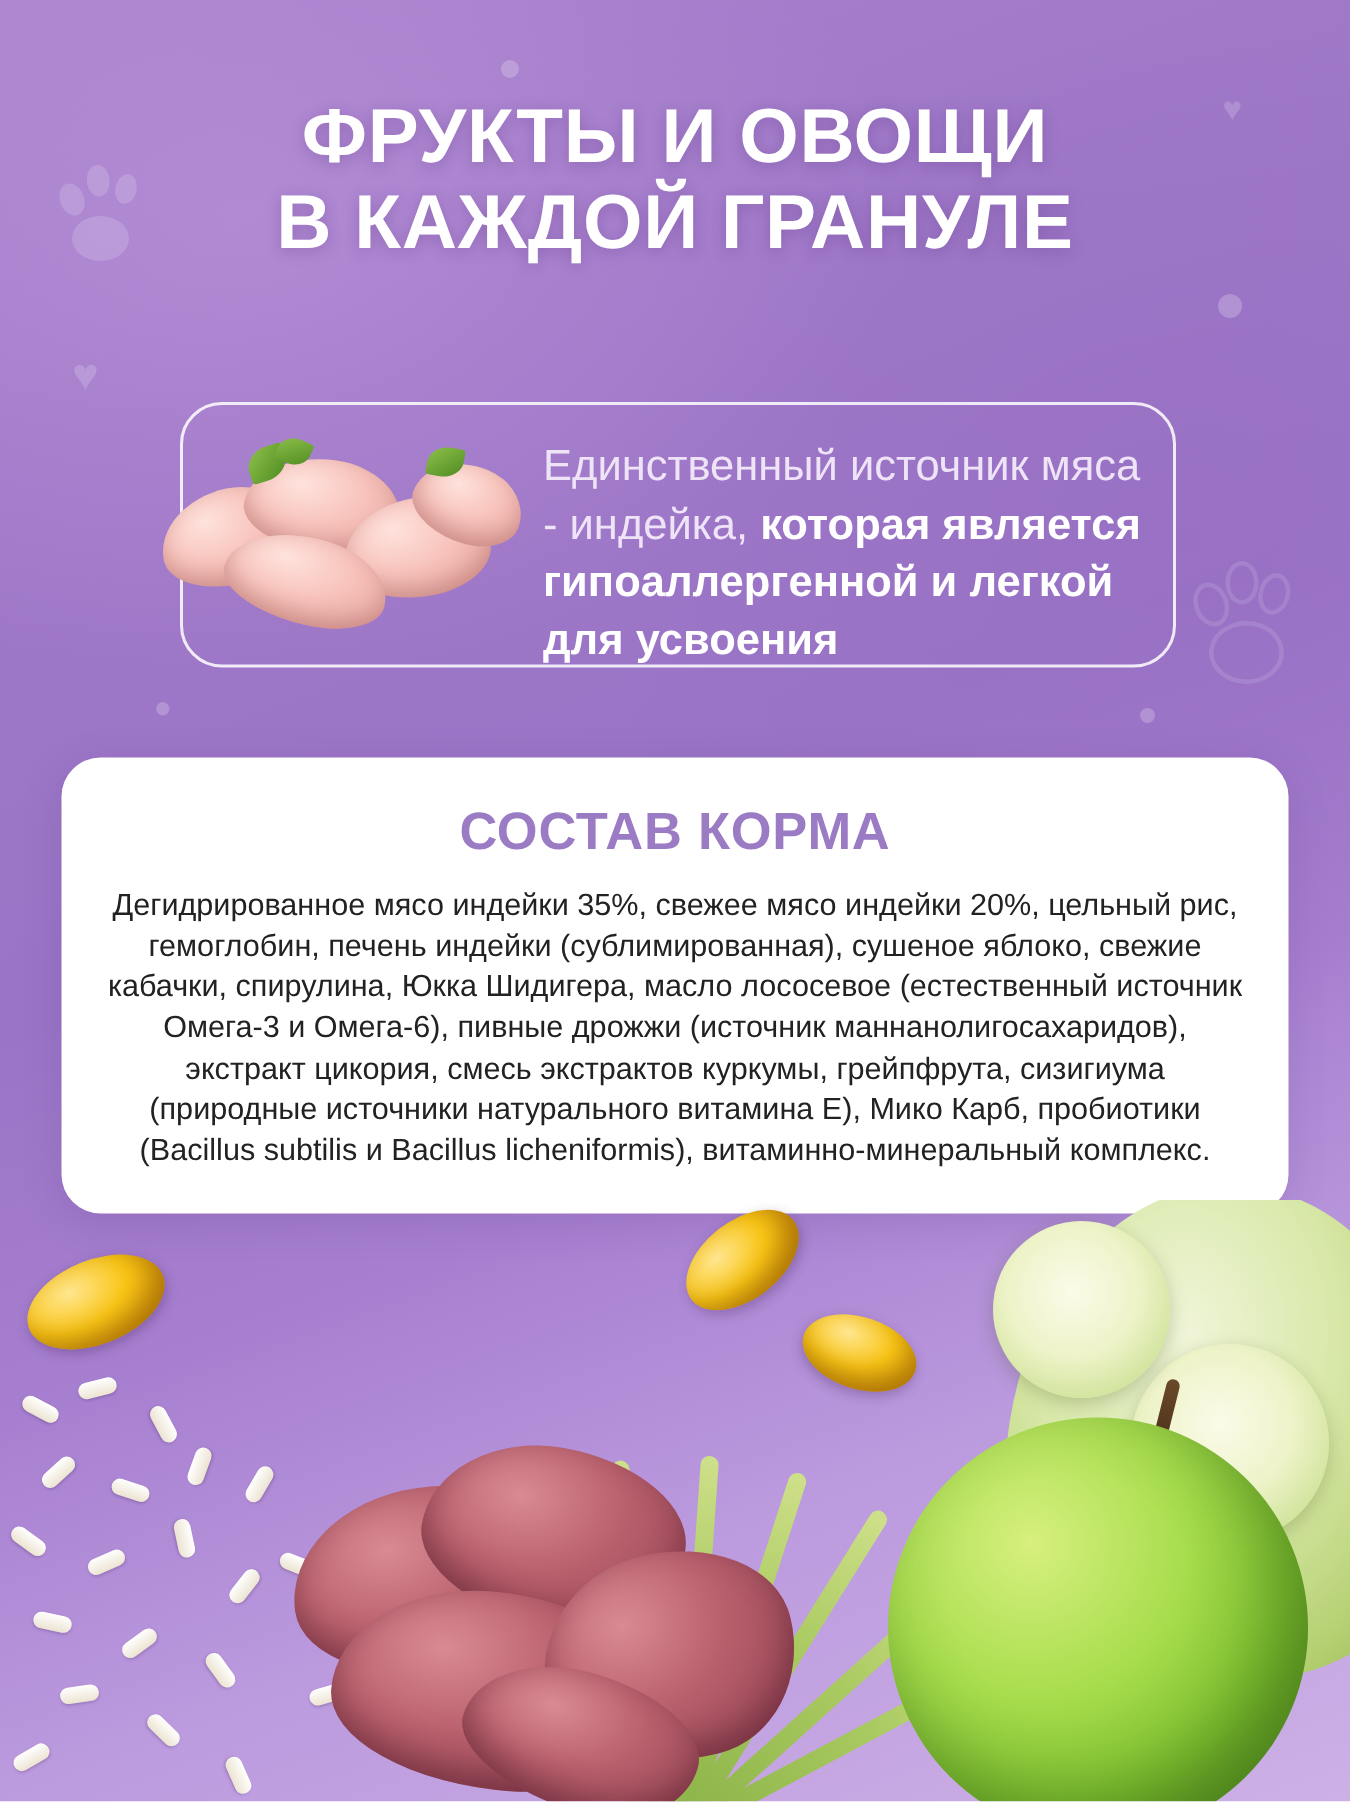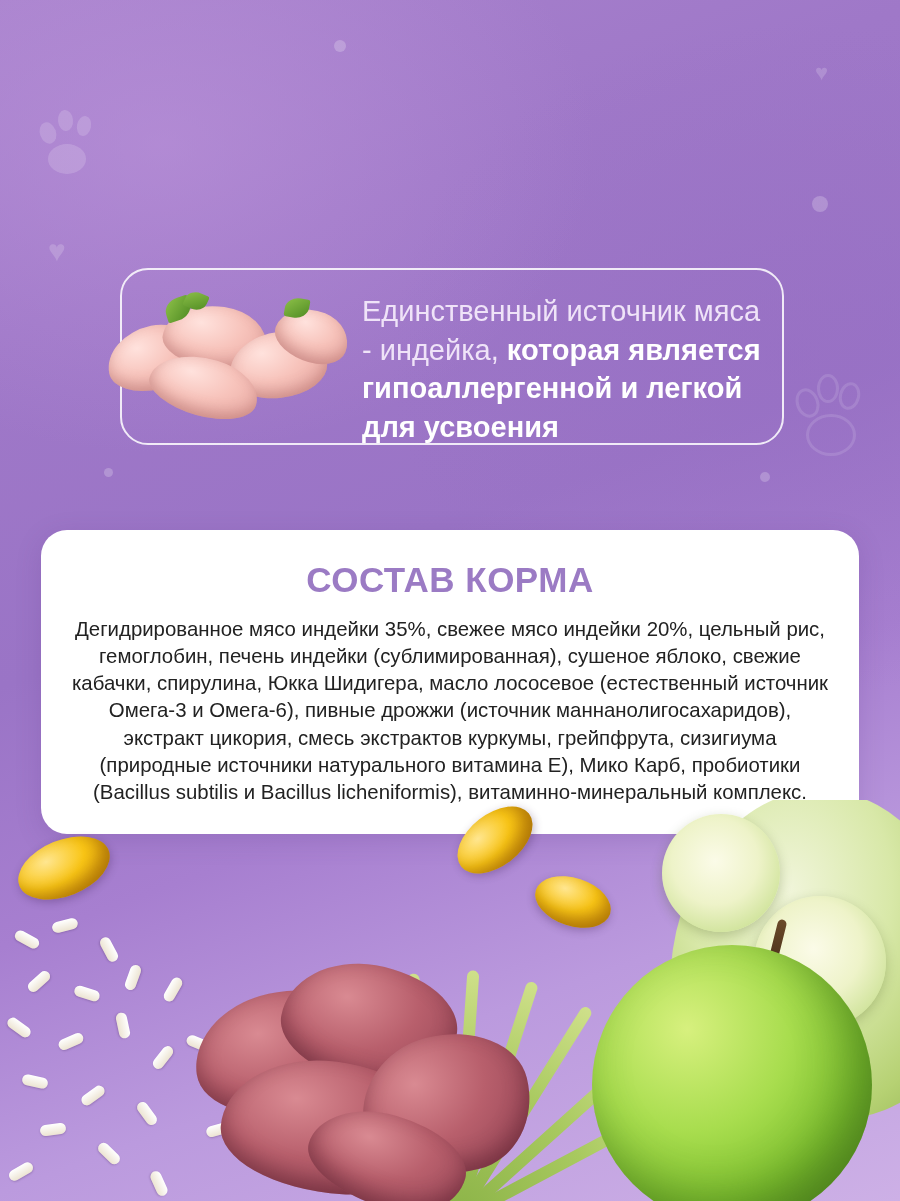--- a/index.html
+++ b/index.html
@@ -101,21 +101,20 @@
   .comp-card {
     position: absolute;
     left: 41px;
     top: 505px;
     width: 818px;
     border-radius: 26px;
     background: #ffffff;
     box-shadow: 0 6px 26px rgba(90,55,130,0.18);
     padding: 26px 26px 28px 26px;
     box-sizing: border-box;
-    margin-top: 25px;
   }
   .comp-title {
     text-align: center;
     color: #9b7bc4;
     font-weight: bold;
     font-size: 35px;
     letter-spacing: 0.5px;
     margin: 4px 0 16px 0;
   }
   .comp-body {
@@ -258,20 +257,24 @@
     <span class="pad" style="left:12px; top:42px; width:44px; height:36px;"></span>
   </div>
 
   <div class="deco heart" style="left:48px; top:236px;">♥</div>
   <div class="deco heart" style="right:72px; top:62px; font-size:22px;">♥</div>
   <div class="deco dot" style="position:absolute; left:334px; top:40px; width:12px; height:12px;"></div>
   <div class="deco dot" style="position:absolute; left:812px; top:196px; width:16px; height:16px;"></div>
   <div class="deco dot" style="position:absolute; left:760px; top:472px; width:10px; height:10px;"></div>
   <div class="deco dot" style="position:absolute; left:104px; top:468px; width:9px; height:9px;"></div>
 
+  <div class="headline">
+    <span class="l1">ФРУКТЫ И ОВОЩИ</span>
+    <span class="l2">В КАЖДОЙ ГРАНУЛЕ</span>
+  </div>
 
   <div class="claim-card">
     <div class="claim-photo">
       <div class="meat">
         <i style="left:18px; top:34px; width:92px; height:64px; transform:rotate(-12deg);"></i>
         <i style="left:74px; top:14px; width:104px; height:62px; transform:rotate(8deg);"></i>
         <i style="left:140px; top:40px; width:98px; height:66px; transform:rotate(-6deg);"></i>
         <i style="left:60px; top:66px; width:110px; height:58px; transform:rotate(16deg);"></i>
         <i style="left:186px; top:18px; width:74px; height:52px; transform:rotate(22deg);"></i>
         <i class="herb" style="left:76px; top:6px; width:26px; height:22px; transform:rotate(-18deg);"></i>

